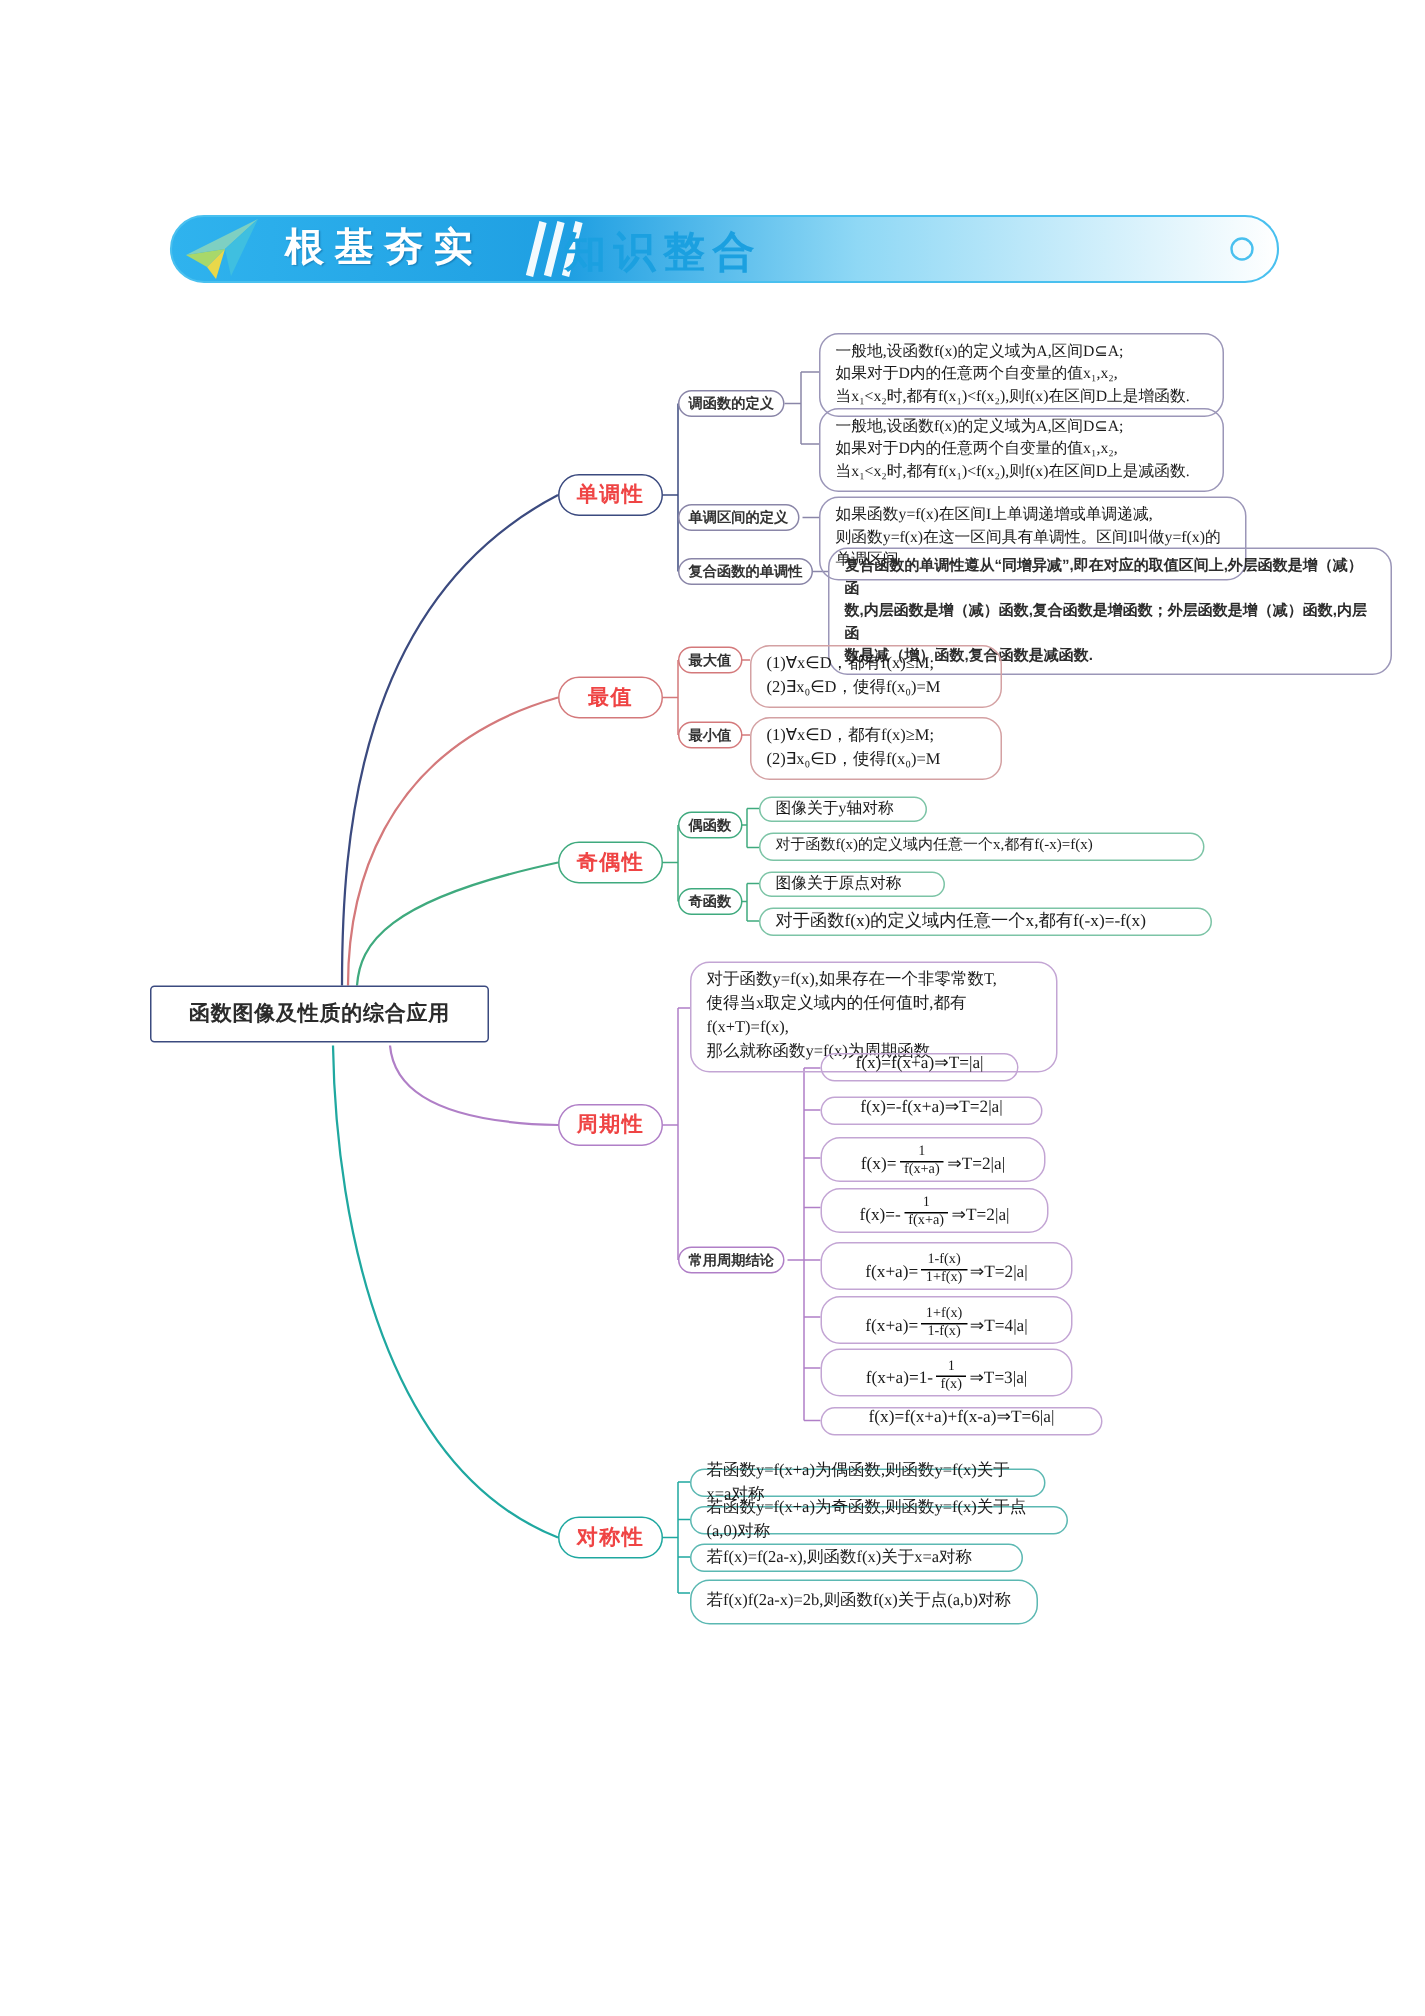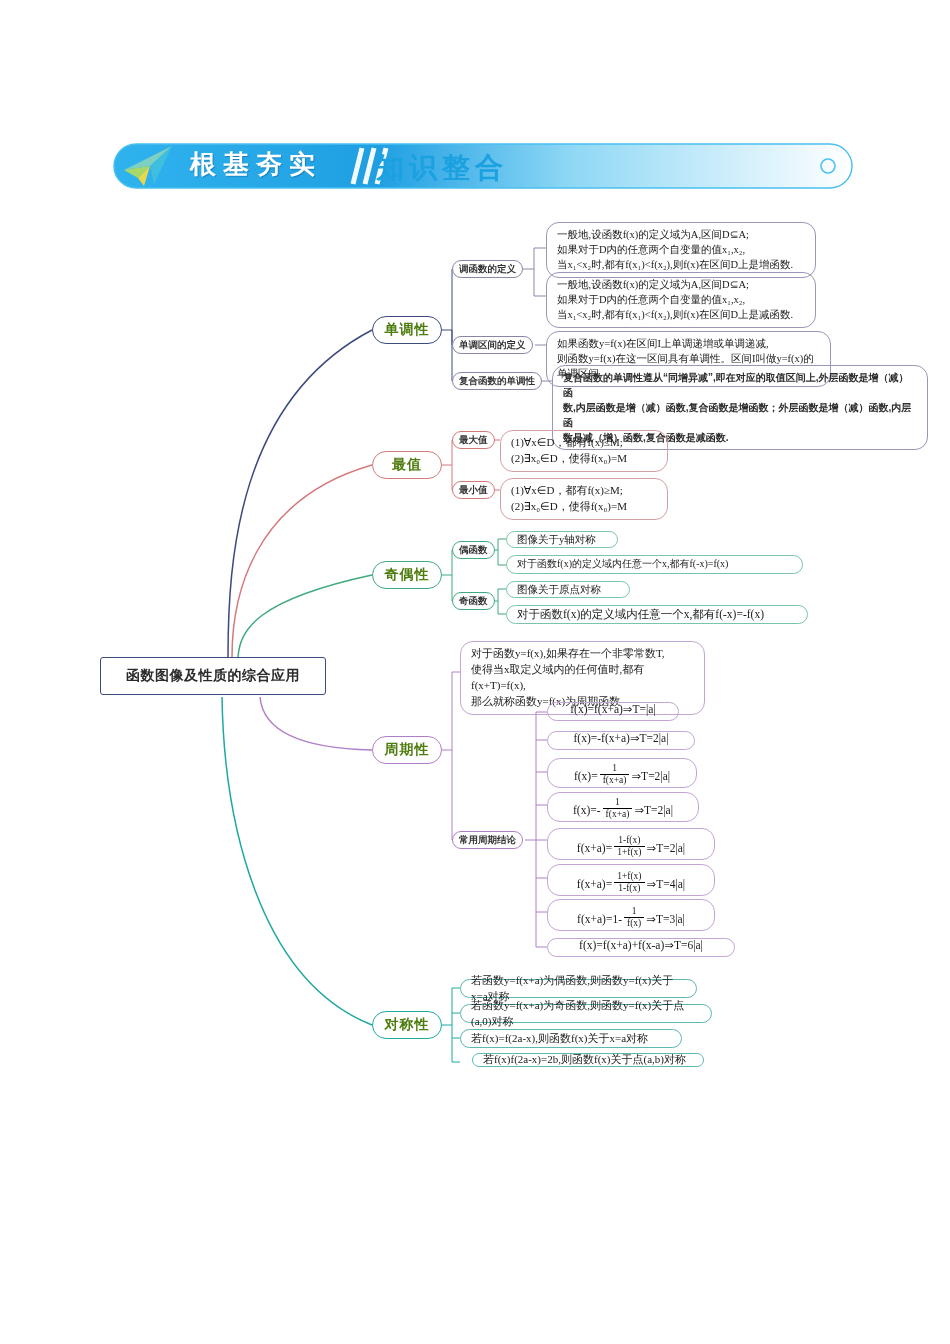--- a/index.html
+++ b/index.html
@@ -81,21 +81,21 @@
 
   
   .branch {
     border-radius: 20px;
     border-width: 1.5px;
     border-style: solid;
     justify-content: center;
     font-family: "Liberation Sans", sans-serif;
     font-size: 14px;
     font-weight: bold;
-    color: #4d7c0f;
+    color: #ef4444;
     letter-spacing: 1px;
     height: 28px;
     width: 70px;
   }
 
   
   .sublabel {
     border-radius: 14px;
     border-width: 1px;
     border-style: solid;
@@ -345,17 +345,17 @@
           <span>f(x)=f(x+a)+f(x-a)⇒T=6|a|</span>
         </div>
       </div>
 
     <div class="node branch" style="left:372px; top:1011px; border-color:#1fa8a0;">对称性</div>
 
     <div id="symmetry-list">
         <div class="leaf one-line" style="position: absolute; left: 460px; top: 979px; width: 237px; height: 19px; border-color: rgb(91, 184, 178); font-size: 11px;">若函数y=f(x+a)为偶函数,则函数y=f(x)关于x=a对称</div>
         <div class="leaf one-line" style="position: absolute; left: 460px; top: 1004px; width: 252px; height: 19px; border-color: rgb(91, 184, 178); font-size: 11px;">若函数y=f(x+a)为奇函数,则函数y=f(x)关于点(a,0)对称</div>
         <div class="leaf one-line" style="position: absolute; left: 460px; top: 1029px; width: 222px; height: 19px; border-color: rgb(91, 184, 178); font-size: 11px;">若f(x)=f(2a-x),则函数f(x)关于x=a对称</div>
-        <div class="leaf one-line" style="position: absolute; left: 472px; top: 1053px; width: 232px; height: 14px; border-color: rgb(91, 184, 178); font-size: 11px;">若f(x)f(2a-x)=2b,则函数f(x)关于点(a,b)对称</div>
+        <div class="leaf one-line" style="position: absolute; left: 460px; top: 1053px; width: 232px; height: 30px; border-color: rgb(91, 184, 178); font-size: 11px;">若f(x)f(2a-x)=2b,则函数f(x)关于点(a,b)对称</div>
       </div>
 
   </div>
 </div>
 
 </body></html>

